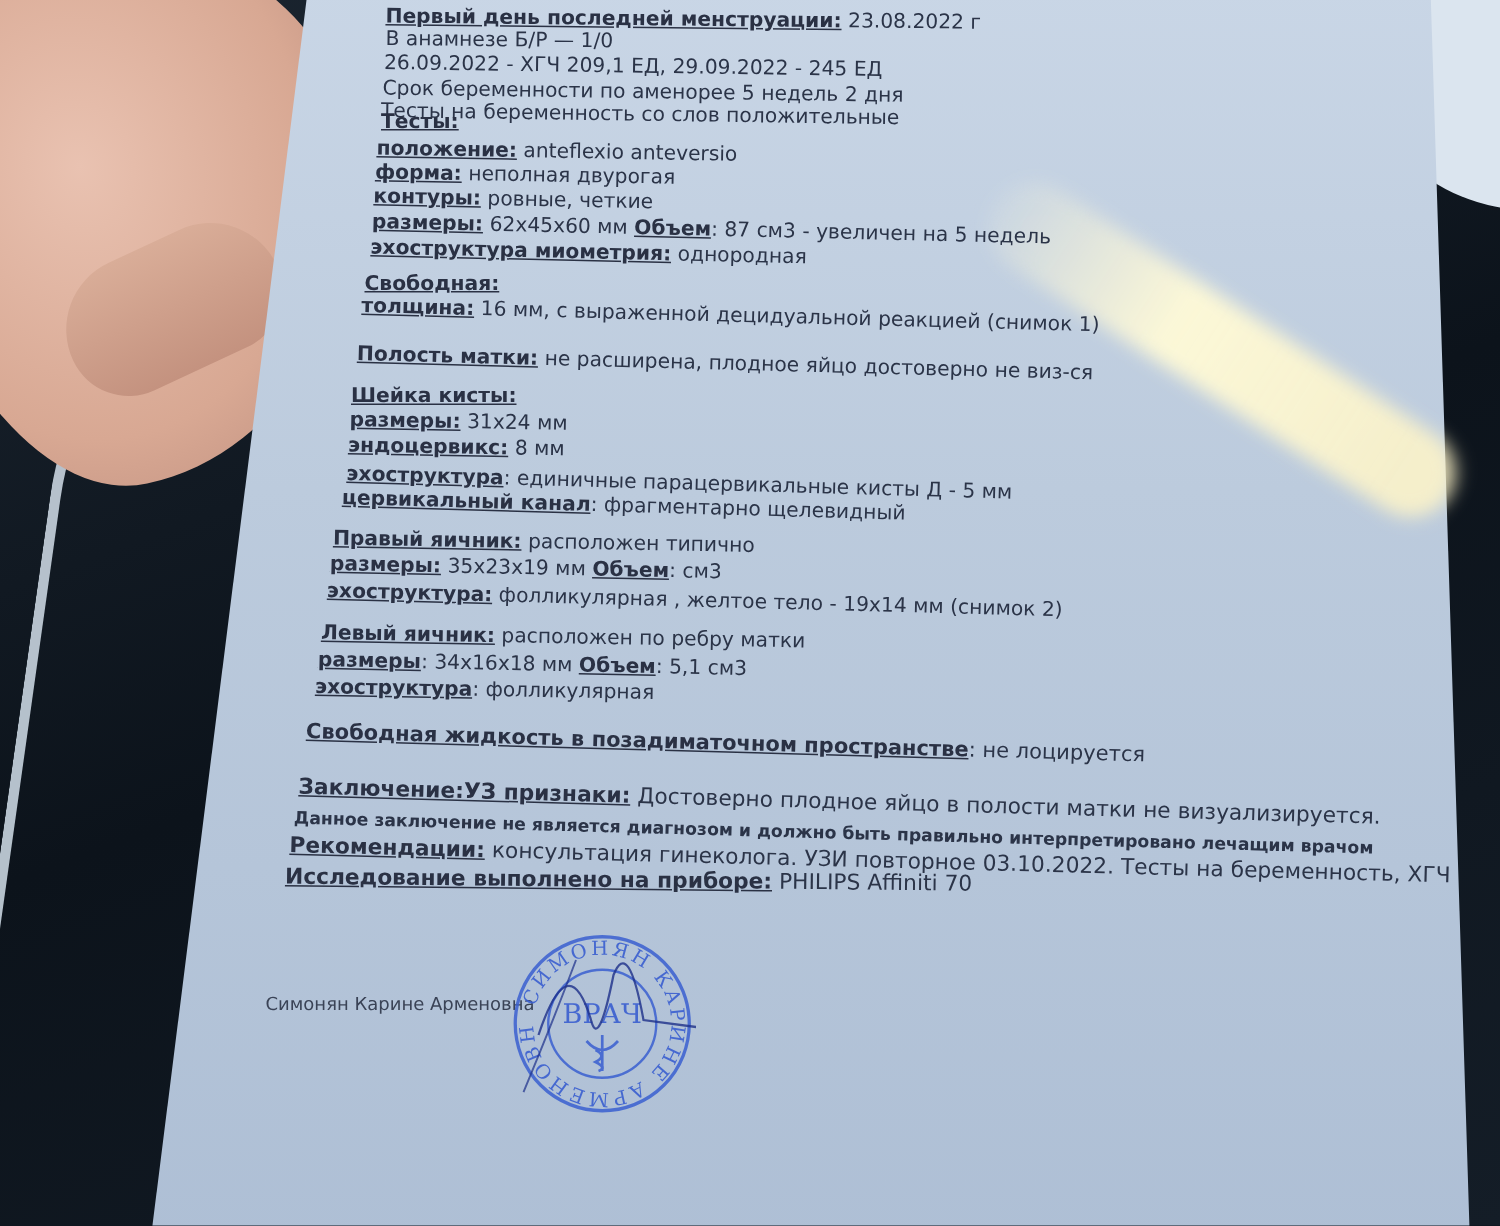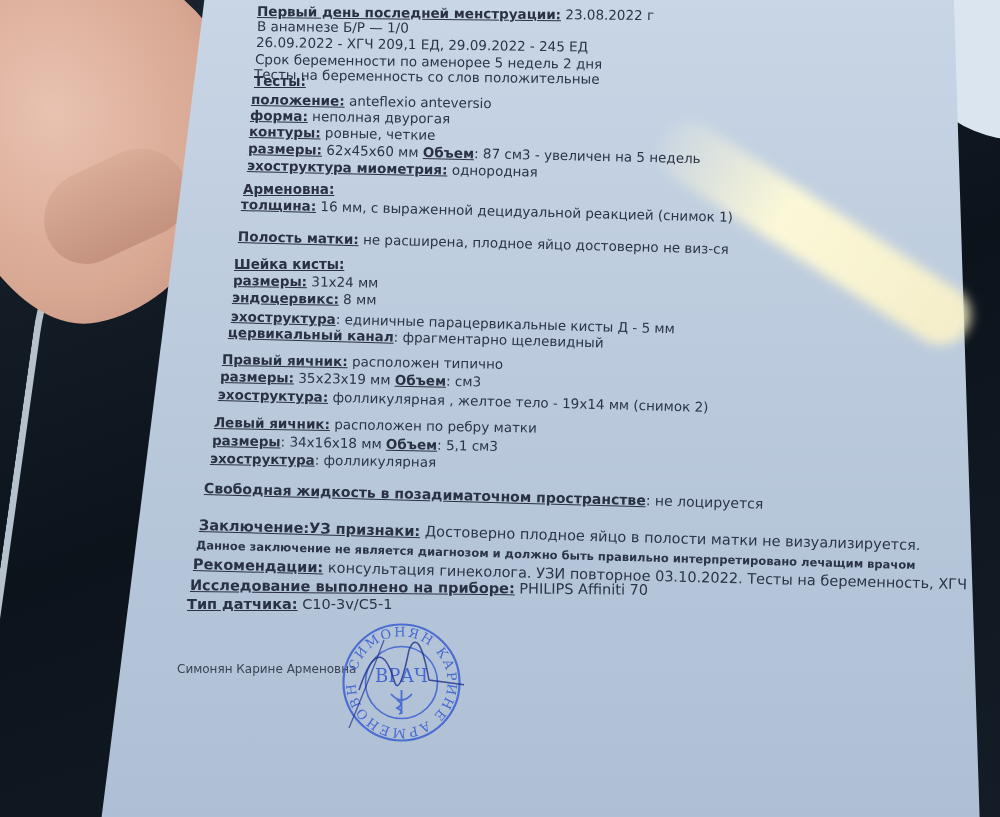--- a/index.html
+++ b/index.html
@@ -108,21 +108,21 @@
     <span class="lbl">размеры:</span>
     <span>62x45x60 мм</span>
     <span class="lbl">Объем</span><span>: 87 см3 - увеличен на 5 недель</span>
   </div>
   <div class="line" style="left:243px;top:157px;transform:rotate(1.3deg)">
     <span class="lbl">эхоструктура миометрия:</span>
     <span>однородная</span>
   </div>
 
   <div class="line" style="left:239px;top:181px">
-    <span class="lbl">Арменовна:</span>
+    <span class="lbl">Свободная:</span>
   </div>
   <div class="line" style="left:237px;top:196px;transform:rotate(1.5deg)">
     <span class="lbl">толщина:</span>
     <span>16 мм, с выраженной децидуальной реакцией (снимок 1)</span>
   </div>
 
   <div class="line" style="left:234px;top:228px;transform:rotate(1.5deg)">
     <span class="lbl">Полость матки:</span>
     <span>не расширена, плодное яйцо достоверно не виз-ся</span>
   </div>
@@ -184,24 +184,20 @@
   <div class="line" style="left:189px;top:556px;font-size:14.5px;transform:rotate(1.5deg)">
     <span class="lbl">Рекомендации:</span>
     <span>консультация гинеколога. УЗИ повторное 03.10.2022. Тесты на беременность, ХГЧ</span>
   </div>
 
   <div class="line" style="left:186px;top:577px;font-size:14.5px;transform:rotate(0.6deg)">
     <span class="lbl">Исследование выполнено на приборе:</span>
     <span>PHILIPS Affiniti 70</span>
   </div>
 
-  <div class="line" style="left:183px;top:596px;font-size:14.5px">
-    <span class="lbl">Тип датчика:</span>
-    <span>C10-3v/C5-1</span>
-  </div>
 
   <div class="sig">Симонян Карине Арменовна</div>
 
   <svg class="stamp" viewBox="0 0 125 125">
     <defs>
       <path id="stampArc" d="M62.5,62.5 m-46,0 a46,46 0 1,1 92,0 a46,46 0 1,1 -92,0"></path>
     </defs>
     <circle cx="62.5" cy="62.5" r="58" fill="none" stroke="#3a5fd0" stroke-width="2.2" opacity="0.85"></circle>
     <circle cx="62.5" cy="62.5" r="36" fill="none" stroke="#3a5fd0" stroke-width="1.6" opacity="0.85"></circle>
     <text font-family="DejaVu Serif, serif" font-size="13" fill="#3a5fd0" opacity="0.9" letter-spacing="2">

